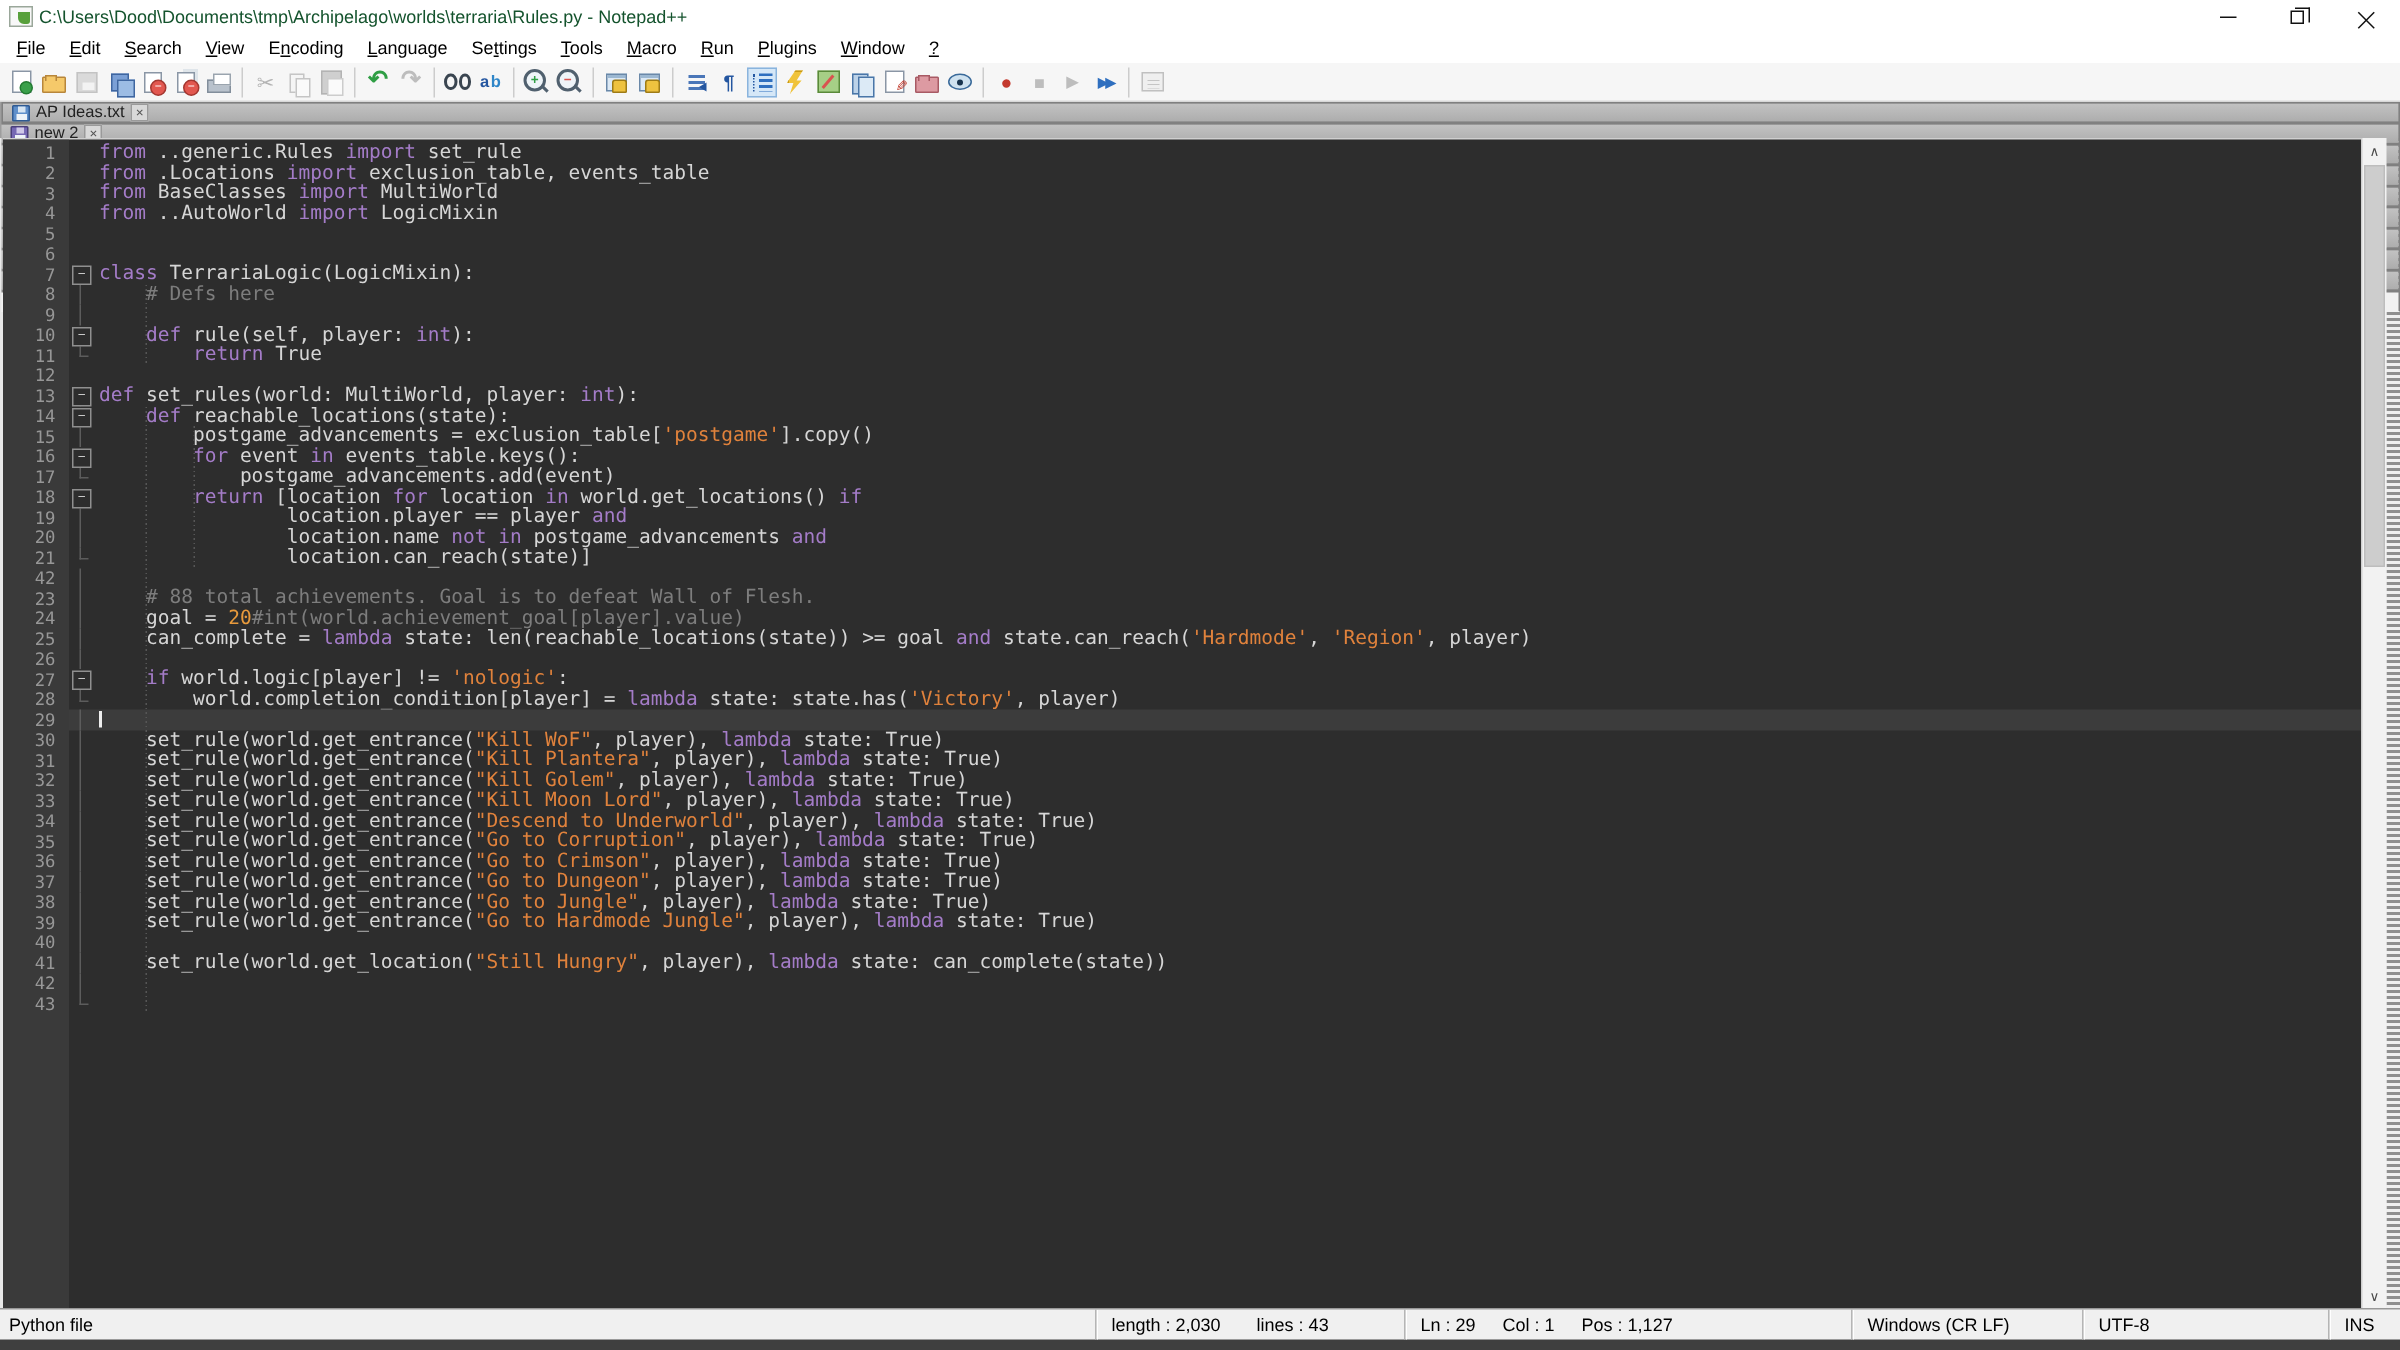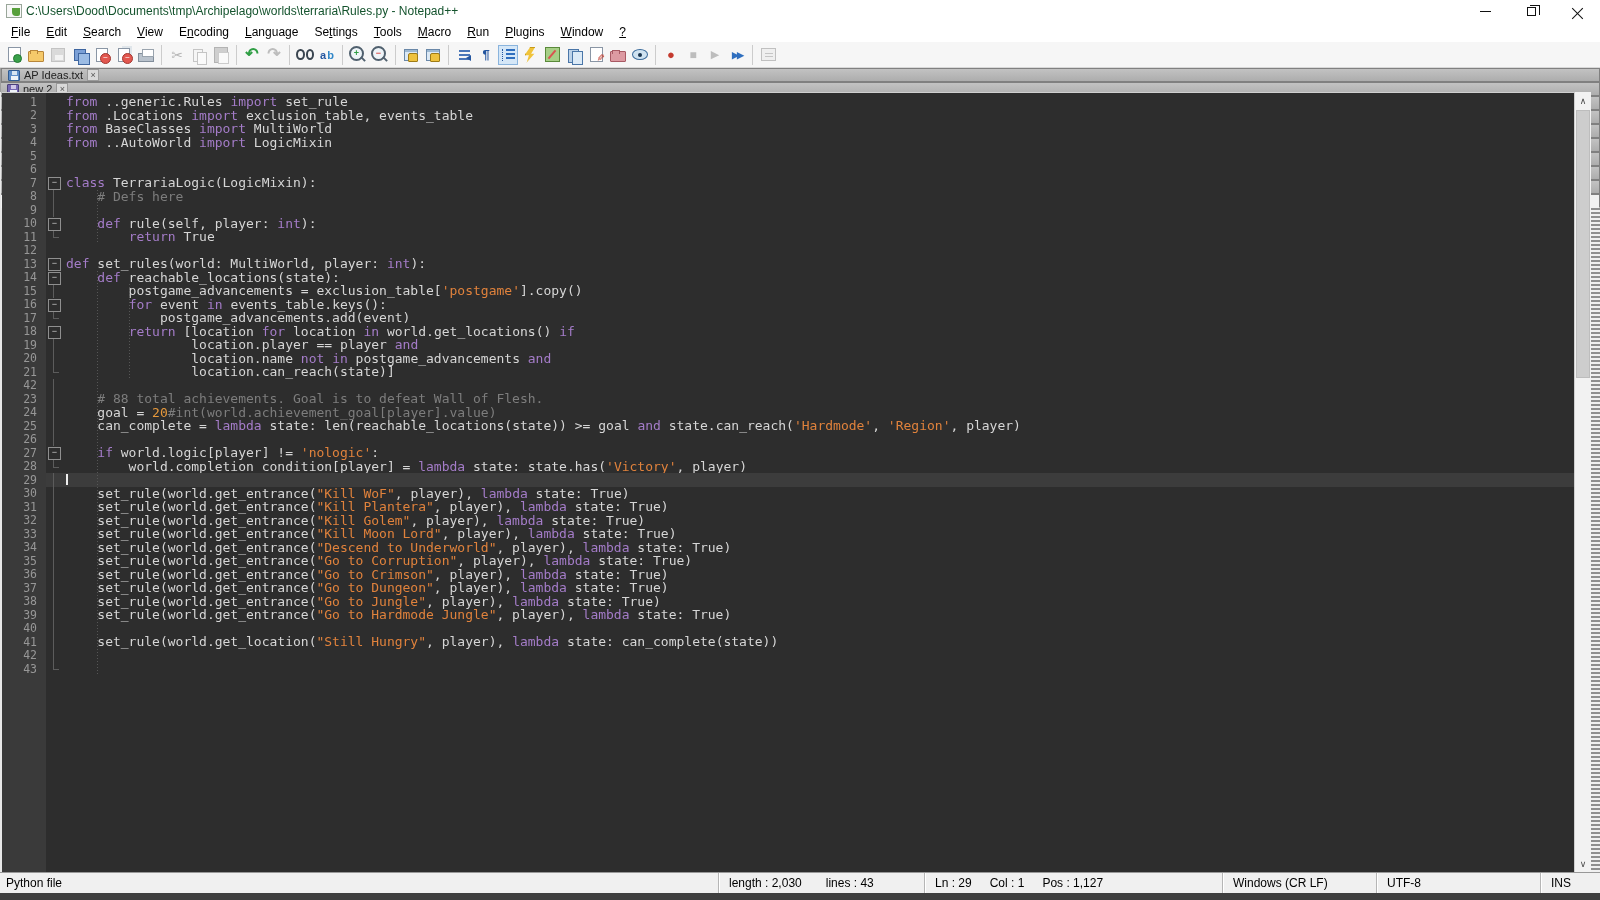--- a/index.html
+++ b/index.html
@@ -524,17 +524,17 @@
     <span>Col : 1</span>
       <span class="sb-gap" style="width:18px"></span>
     <span>Pos : 1,127</span>
   </div>
   <div class="sb-cell" style="width:118px">
       <span>Windows (CR LF)</span>
     </div>
   <div class="sb-cell" style="width:128px">
       <span>UTF-8</span>
     </div>
-  <div class="sb-cell" style="width:60px">
+  <div class="sb-cell" style="width:48px">
       <span>INS</span>
     </div>
 </div>
 <div class="bottom-strip"></div>
 
 </body></html>

